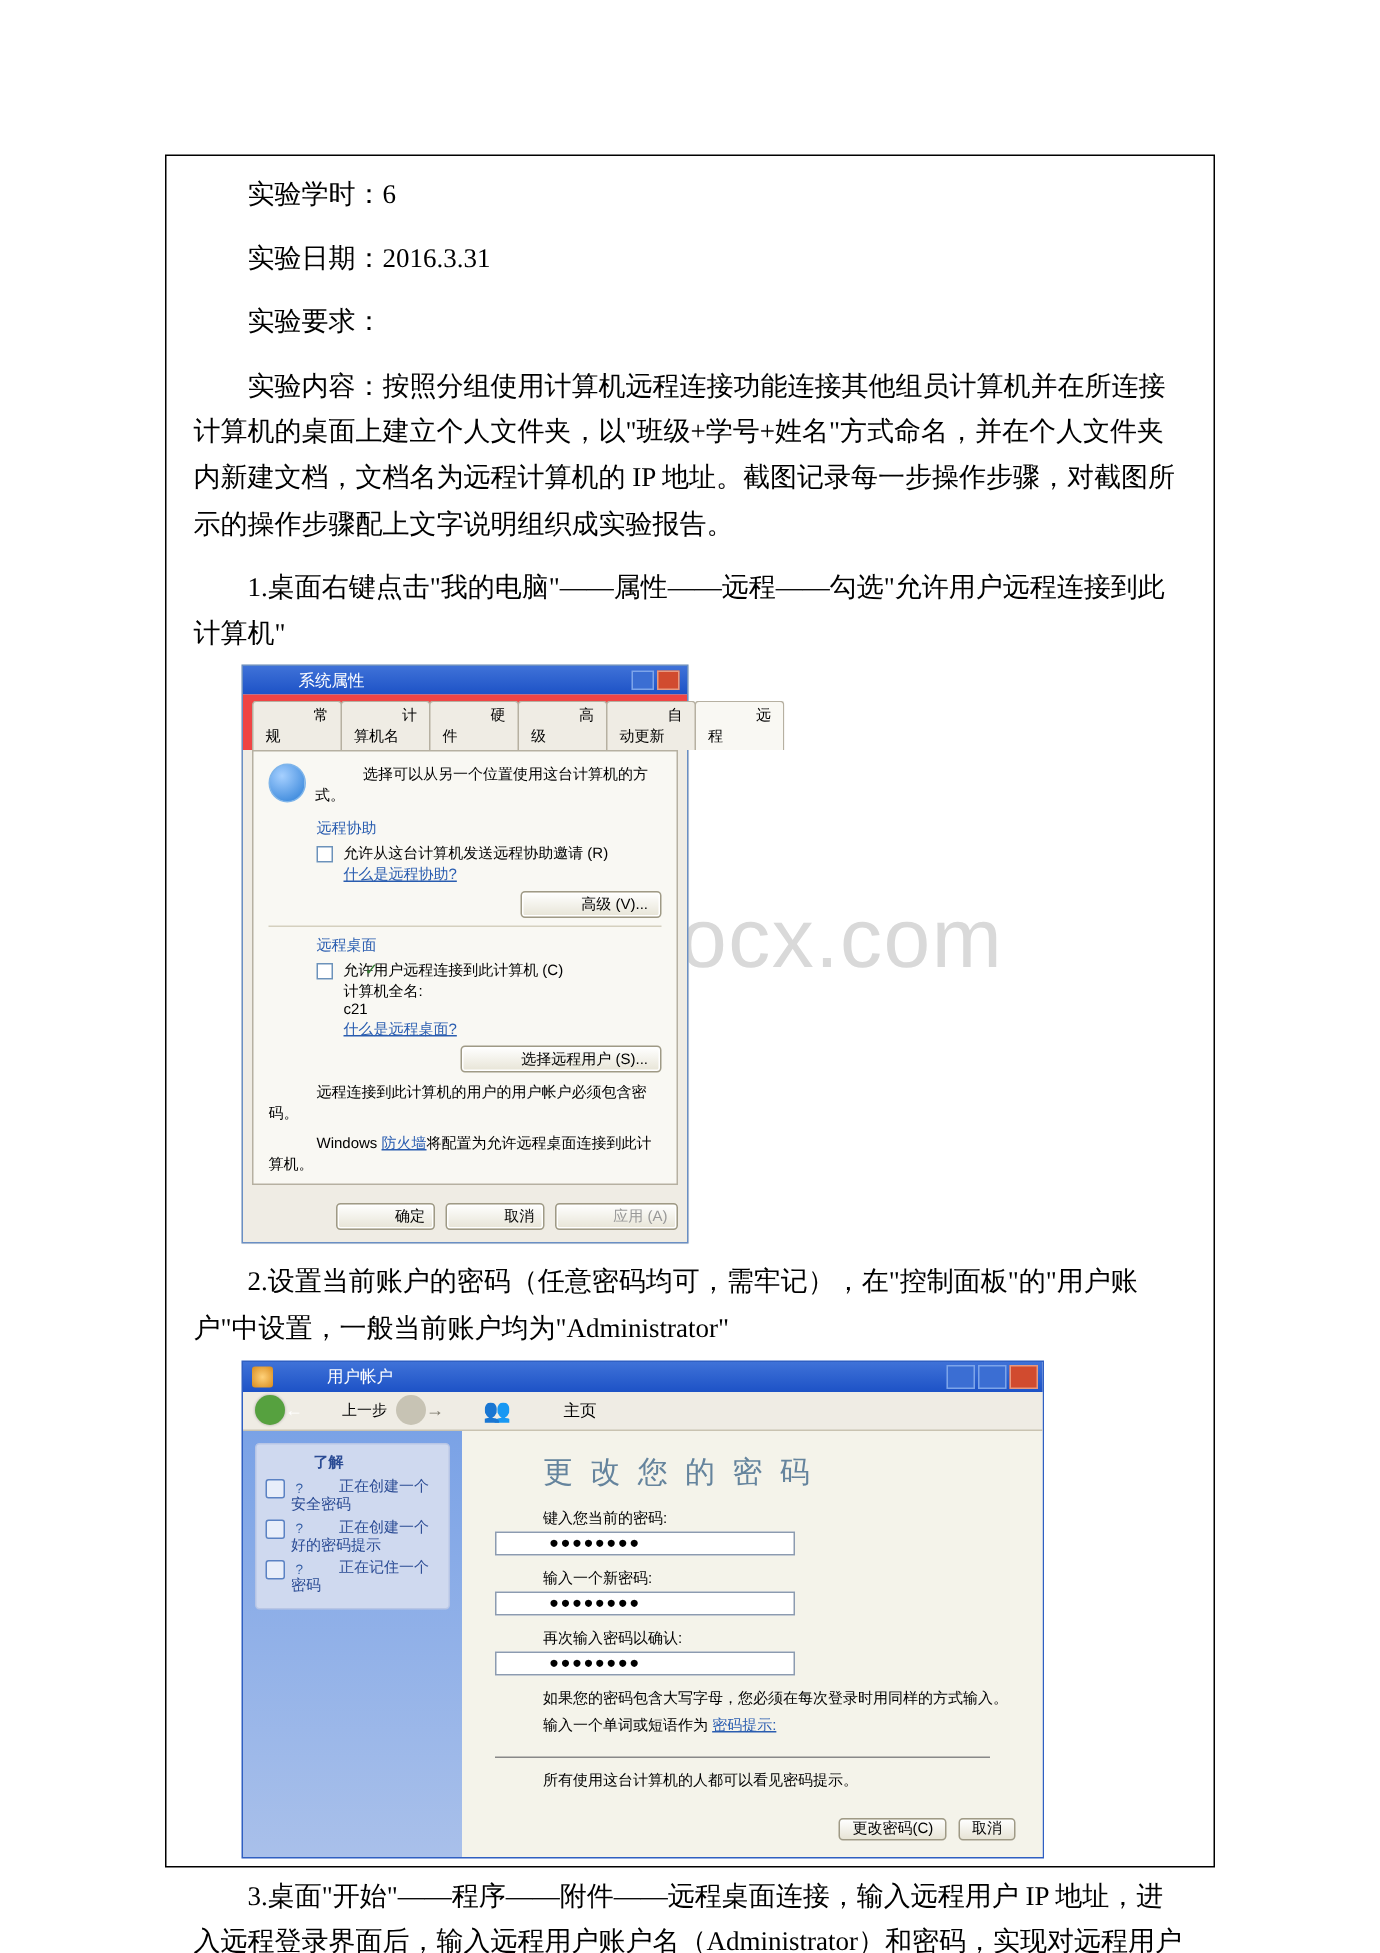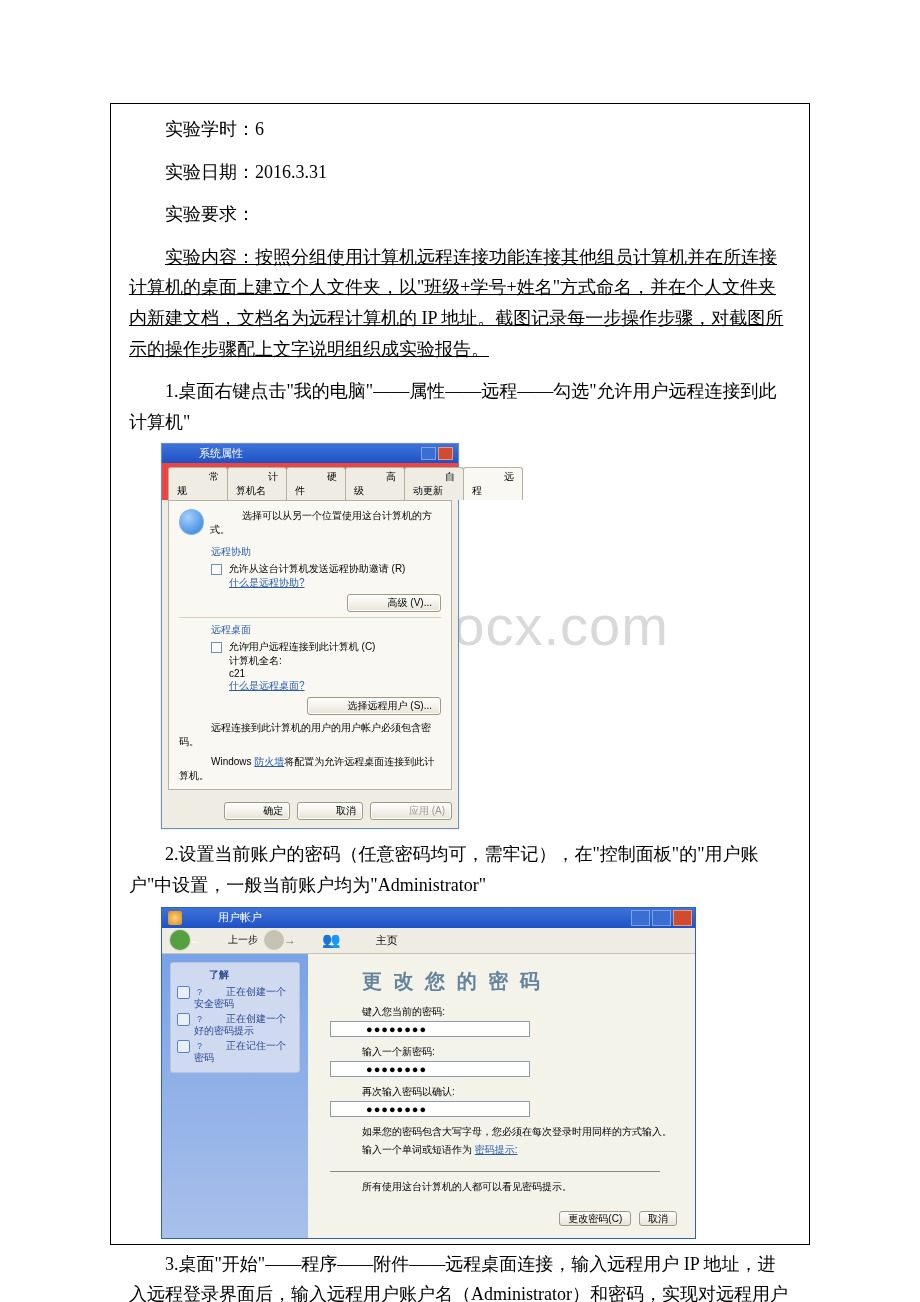--- a/index.html
+++ b/index.html
@@ -166,21 +166,21 @@
   }
   .uawin .side-panel .sp-title { color:#2a4b94; font-weight:bold; margin-bottom:4px; }
   .uawin .side-panel .sp-item { display:flex; gap:4px; align-items:flex-start; margin-bottom:3px; }
   .uawin .qmark { width:13px; height:13px; border:1px solid #5b82c3; border-radius:2px; color:#355fa6; font-size:9px; display:flex; align-items:center; justify-content:center; background:#e8eefa; }
   .uawin .side-panel .sp-item span.lbl { color:#2a4b94; font-size:10px; line-height:1.2; }
   .uawin .main {
     flex:1; background:#f4f3ea;
     padding:14px 18px 8px 22px;
     position: relative;
   }
-  .uawin .main h2 { color:#65849d; font-size:20px; font-weight:bold; margin-bottom:10px; letter-spacing:3px; }
+  .uawin .main h2 { color:#65849d; font-size:20px; font-weight:normal; margin-bottom:10px; letter-spacing:3px; }
   .uawin .fld { margin-bottom:8px; }
   .uawin .fld .lbl { font-size:10px; margin-bottom:2px; }
   .uawin .pwbox {
     width:200px; height:16px; border:1px solid #8c9bb0;
     background:#fff; padding:0 3px; font-size:11px; letter-spacing:1px;
     display:flex; align-items:center;
   }
   .uawin .line-input {
     width:330px; height:15px; border:none; border-bottom:1px solid #888; background:transparent;
   }
@@ -192,21 +192,21 @@
 </head>
 <body>
 
 <div class="watermark">www.bdocx.com</div>
 
 <div class="page-border">
 
   <p class="body-text">实验学时：6</p>
   <p class="body-text">实验日期：2016.3.31</p>
   <p class="body-text">实验要求：</p>
-  <p class="body-text" style="text-indent:2em;text-decoration:underline;">实验内容：按照分组使用计算机远程连接功能连接其他组员计算机并在所连接计算机的桌面上建立个人文件夹，以"班级+学号+姓名"方式命名，并在个人文件夹内新建文档，文档名为远程计算机的 IP 地址。截图记录每一步操作步骤，对截图所示的操作步骤配上文字说明组织成实验报告。</p>
+  <p class="body-text" style="text-indent:2em;">实验内容：按照分组使用计算机远程连接功能连接其他组员计算机并在所连接计算机的桌面上建立个人文件夹，以"班级+学号+姓名"方式命名，并在个人文件夹内新建文档，文档名为远程计算机的 IP 地址。截图记录每一步操作步骤，对截图所示的操作步骤配上文字说明组织成实验报告。</p>
   <p class="body-text noafter">1.桌面右键点击"我的电脑"——属性——远程——勾选"允许用户远程连接到此计算机"</p>
 
   <div class="img-wrap">
     <div class="sysprop">
       <div class="titlebar">
         <span>系统属性</span>
         <div class="tbtns">
           <span>?</span>
           <span class="close-x">×</span>
         </div>

